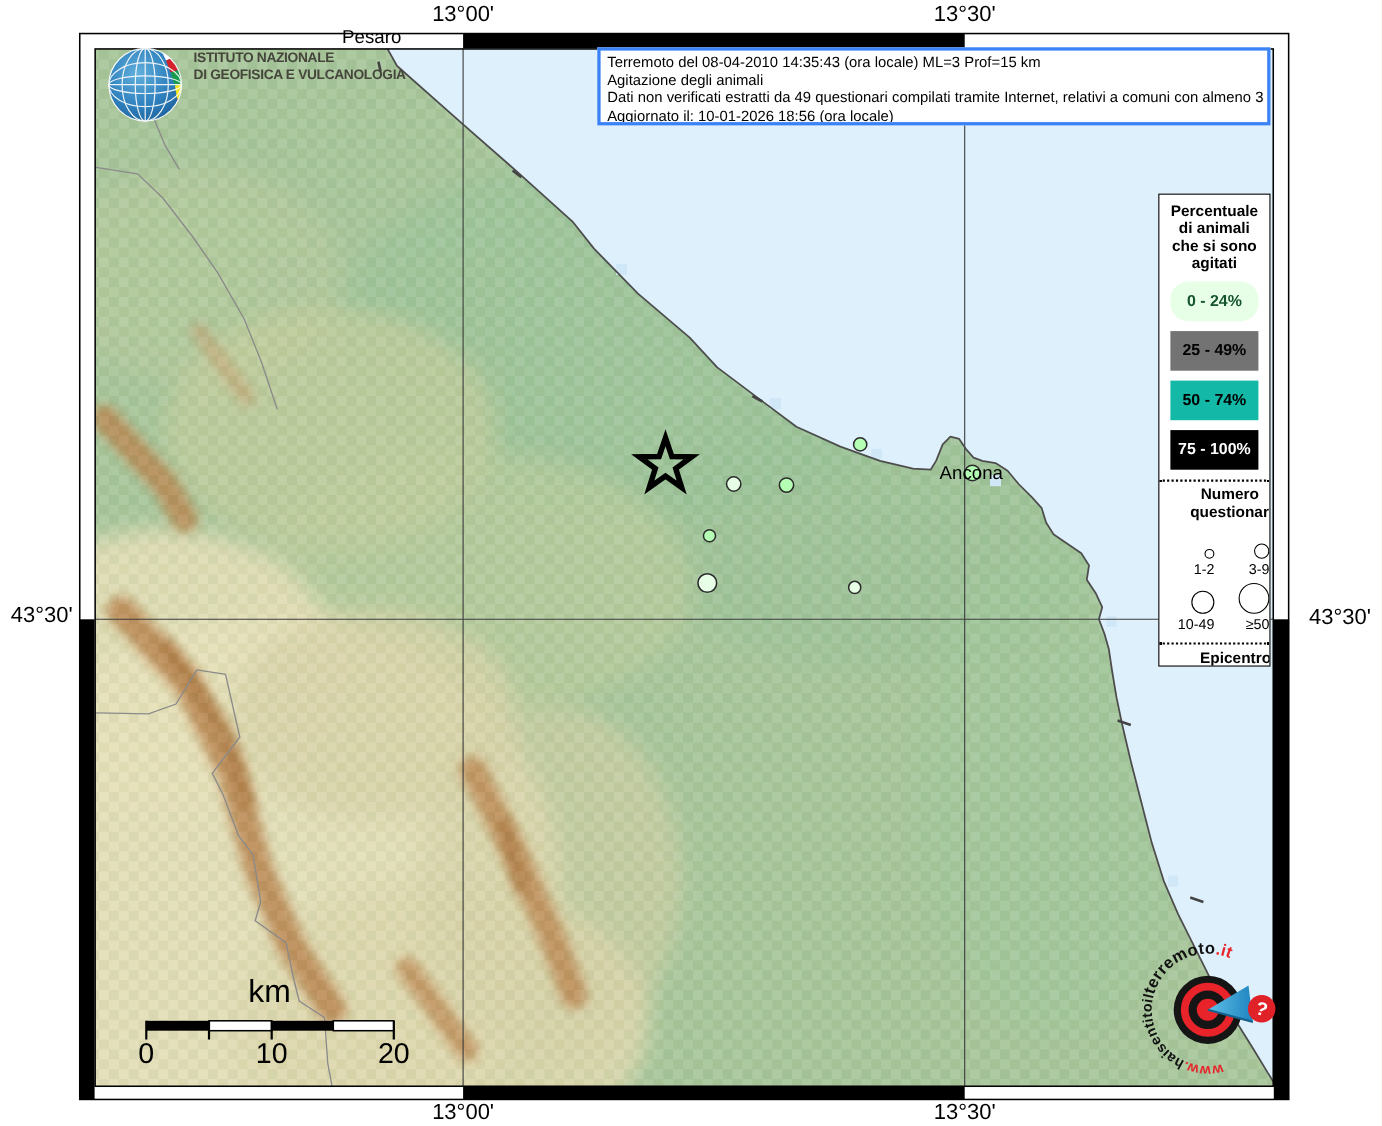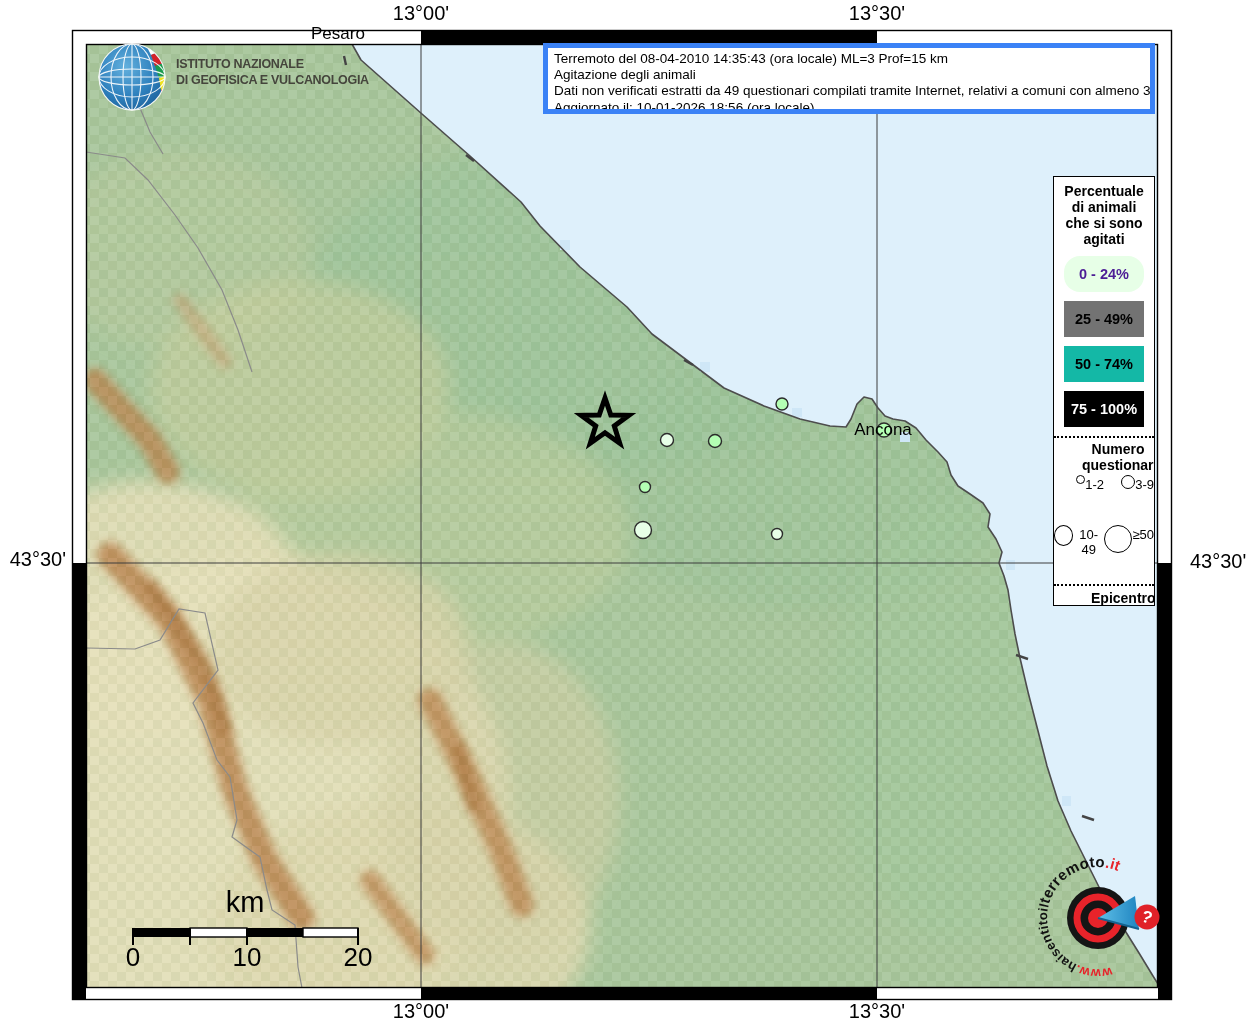--- a/index.html
+++ b/index.html
@@ -3,39 +3,39 @@
 <meta charset="utf-8">
 <style>
   html,body{margin:0;padding:0;background:#ffffff;}
   .stage{position:relative;width:1256px;height:1024px;background:#ffffff;overflow:hidden;
          font-family:"Liberation Sans",sans-serif;color:#000;}
   .stage svg.basemap{position:absolute;left:0;top:0;}
   .abs{position:absolute;}
   .axis{font-size:20px;white-space:nowrap;}
   .city{font-size:17px;white-space:nowrap;}
   
-  .title-box{left:543px;top:43px;width:612px;height:71px;background:#fff;border:5px solid #3b82f6;
+  .title-box{left:543px;top:43px;width:612px;height:71px;background:#fff;border:3px solid #3b82f6;
              box-sizing:border-box;padding:3px 6px;font-size:13.5px;line-height:16.2px;white-space:nowrap;overflow:hidden;}
   
   .legend{left:1053px;top:176px;width:102px;height:430px;background:#fff;border:1.5px solid #000;
           box-sizing:border-box;text-align:center;overflow:hidden;}
   .legend-title div{font-weight:bold;font-size:14px;line-height:16px;}
   .legend-title{margin-top:6px;}
   .swatch{width:80px;height:36px;margin:9px auto 0;line-height:36px;font-weight:bold;font-size:14.5px;}
   .divider{border-top:2px dotted #000;margin-top:9px;}
   .count-title div,.epi-title div{font-weight:bold;font-size:14px;line-height:16px;}
   .count-title{margin-top:3px;padding-left:28px;}
   .size-grid{display:grid;grid-template-columns:1fr 1fr;margin-top:2px;}
-  .size-item{display:flex;flex-direction:row;align-items:flex-start;justify-content:flex-end;height:50px;}
+  .size-item{display:flex;flex-direction:column;align-items:flex-end;justify-content:flex-end;height:50px;}
   .dot{display:block;border:1.5px solid #000;border-radius:50%;background:#fff;box-sizing:border-box;}
   .d0{width:9px;height:9px;} .d1{width:14px;height:14px;} .d2{width:21px;height:21px;} .d3{width:28px;height:28px;}
   .size-label{font-size:13px;margin-top:2px;}
   .epi-title{margin-top:4px;padding-left:37px;}
   
-  .ingv-text{left:176px;top:56px;font-size:12.5px;font-weight:bold;letter-spacing:-0.3px;
+  .ingv-text{left:176px;top:44px;font-size:12.5px;font-weight:bold;letter-spacing:-0.3px;
              color:#45453c;line-height:16px;white-space:nowrap;}
   
   .km-label{font-size:29px;}
   .sb-num{font-size:26px;text-align:center;width:60px;}
 </style>
 </head>
 <body>
 
 <div class="stage">
 
@@ -237,21 +237,21 @@
     <div>Aggiornato il: 10-01-2026 18:56 (ora locale)</div>
   </div>
 
   <div class="abs legend">
     <div class="legend-title">
       <div>Percentuale</div>
       <div>di animali</div>
       <div>che si sono</div>
       <div>agitati</div>
     </div>
-    <div class="swatch" style="background-color: rgb(231, 255, 231); color: #4c1d95; border-radius: 16px;">0 - 24%</div>
+    <div class="swatch" style="background-color: rgb(231, 255, 231); color: #14532d; border-radius: 16px;">0 - 24%</div>
     <div class="swatch" style="background-color: #737373; color: rgb(0, 0, 0);">25 - 49%</div>
     <div class="swatch" style="background-color: #14b8a6; color: rgb(0, 0, 0);">50 - 74%</div>
     <div class="swatch" style="background-color: #000000; color: rgb(255, 255, 255);">75 - 100%</div>
     <div class="divider"></div>
     <div class="count-title">
       <div>Numero</div>
       <div>questionari</div>
     </div>
     <div class="size-grid">
       <div class="size-item">

